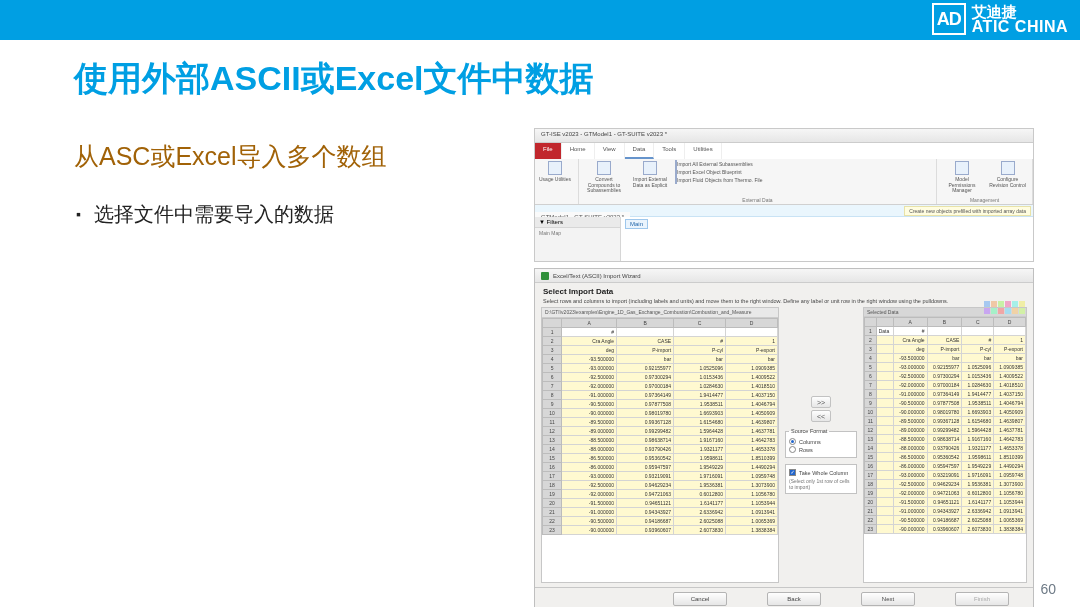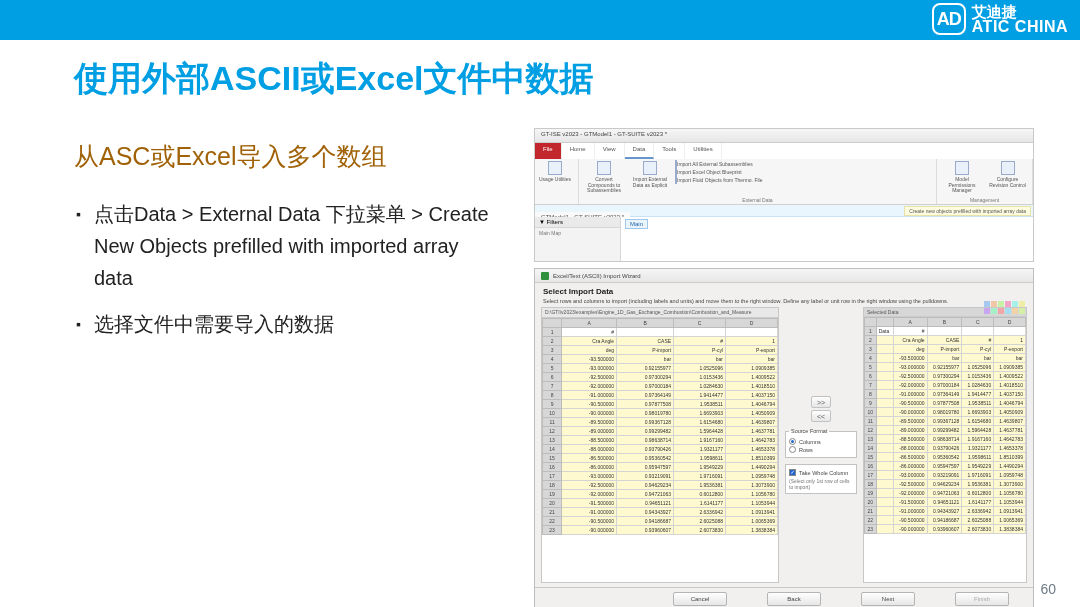--- a/index.html
+++ b/index.html
@@ -1,20 +1,20 @@
 <!DOCTYPE html>
 <html><head>
 <meta charset="utf-8">
 <style>
   * { margin: 0; padding: 0; box-sizing: border-box; font-family: "Microsoft YaHei", Arial, sans-serif; }
   body { width: 1080px; height: 607px; background: #fff; position: relative; overflow: hidden; }
 
   .topbar { position: absolute; top: 0; left: 0; width: 1080px; height: 40px; background: #009fe3; }
   .logo-blk { position: absolute; right: 12px; top: 3px; display: flex; align-items: center; color: #fff; }
-  .logo-mark { width: 34px; height: 32px; border: 2px solid #fff; border-radius: 8px; display: flex; align-items: center; justify-content: center; font-size: 18px; font-weight: 700; margin-right: 6px; letter-spacing: -1px; }
+  .logo-mark { width: 34px; height: 32px; border: 2px solid #fff; border-radius: 0; display: flex; align-items: center; justify-content: center; font-size: 18px; font-weight: 700; margin-right: 6px; letter-spacing: -1px; }
   .logo-txt { display: flex; flex-direction: column; line-height: 1; }
   .logo-cn { font-size: 15px; font-weight: 700; }
   .logo-en { font-size: 16px; font-weight: 700; letter-spacing: 0.5px; }
 
   .title { position: absolute; left: 74px; top: 56px; font-size: 34px; font-weight: 700; color: #009fe3; }
   .subtitle { position: absolute; left: 74px; top: 140px; font-size: 25px; font-weight: 500; color: #a16207; }
 
   .bullets { position: absolute; left: 74px; top: 198px; width: 420px; list-style: none; }
   .bullets li { position: relative; padding-left: 20px; font-size: 20px; color: #222; line-height: 1.6; margin-bottom: 14px; }
   .bullets li::before { content: "▪"; position: absolute; left: 2px; top: 0; font-size: 14px; color: #222; line-height: 32px; }
@@ -89,21 +89,20 @@
       <span class="logo-cn">艾迪捷</span>
       <span class="logo-en">ATIC CHINA</span>
     </div>
   </div>
 </div>
 
 <h1 class="title">使用外部ASCII或Excel文件中数据</h1>
 <h2 class="subtitle">从ASC或Excel导入多个数组</h2>
 
 <ul class="bullets">
-  <li>点击Data &gt; External Data 下拉菜单 &gt; Create New Objects prefilled with imported array data</li>
   <li>选择文件中需要导入的数据</li>
 </ul>
 
 <div class="app-shot">
   <div class="app-title">GT-ISE v2023 - GTModel1 - GT-SUITE v2023 *</div>
   <div class="app-tabs">
     <div class="app-tab active">File</div>
     <div class="app-tab">Home</div>
     <div class="app-tab">View</div>
     <div class="app-tab" style="border-bottom:2px solid #6694cc">Data</div>

